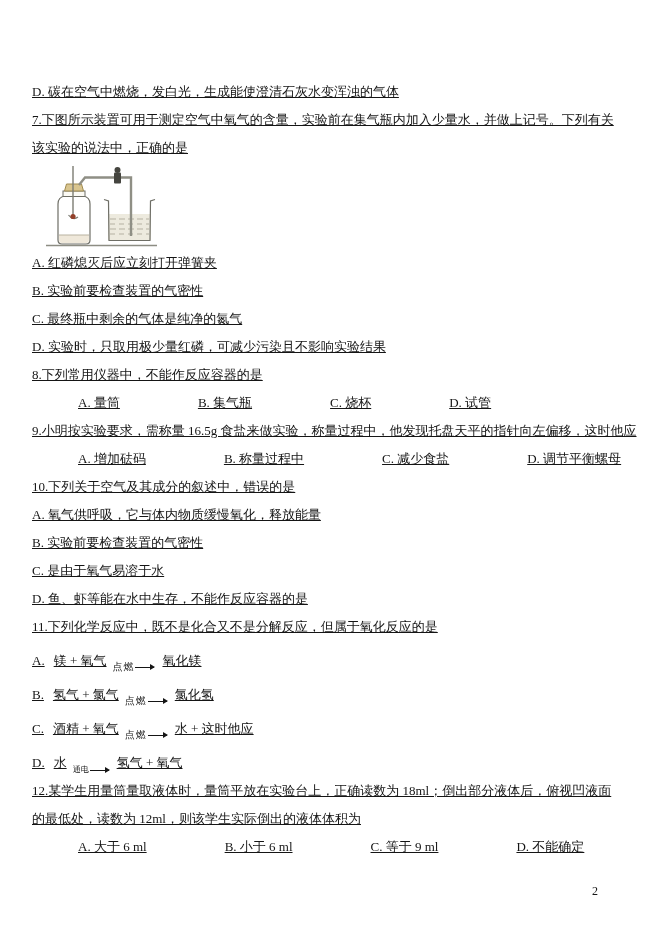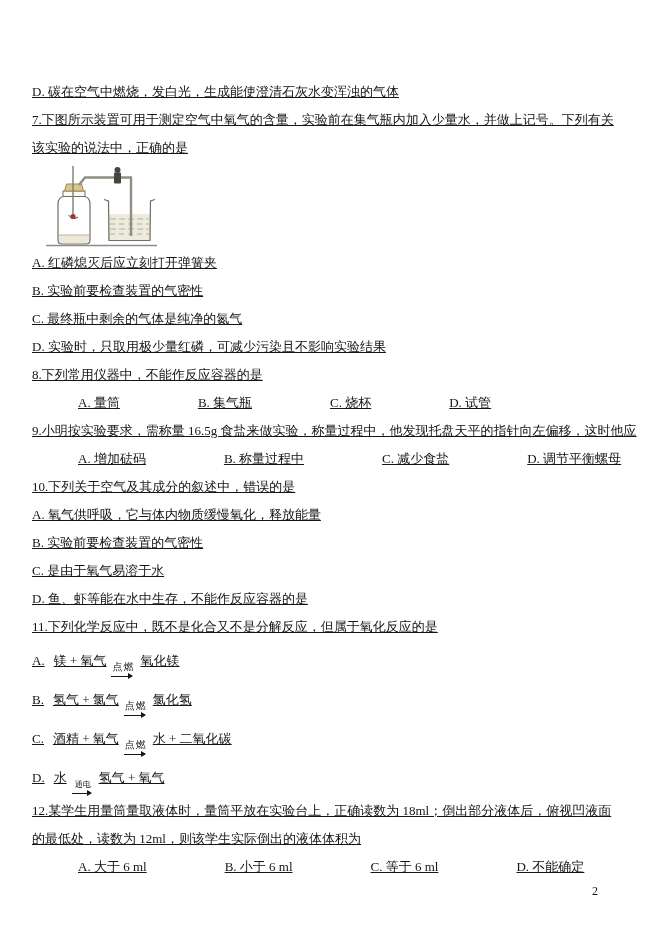--- a/index.html
+++ b/index.html
@@ -21,21 +21,20 @@
   }
   p { margin: 0; }
   .one { white-space: nowrap; text-align: center; }
   .figure-wrap { margin: 2px 0 0 12px; height: 85px; }
   .row { display: flex; }
   .row span { margin-right: 32px; white-space: nowrap; margin-left: 46px; }
   .eq { margin-top: 6px; white-space: nowrap; }
   .eq .lbl { margin-right: 9px; }
   .rxn {
     display: inline-flex;
-    flex-direction: column;
     align-items: center;
     vertical-align: -5px;
     margin: 0 5px;
     line-height: 1;
   }
   .rxn .cond { font-size: 10px; letter-spacing: 1px; padding: 0 1px 1px 1px; }
   .rxn.small .cond { font-size: 8px; letter-spacing: 0; }
   .rxn .bar { position: relative; width: 100%; min-width: 22px; height: 7px; }
   .rxn .bar::before {
     content: ""; position: absolute; left: 0; right: 3px; top: 3px;
@@ -134,33 +133,33 @@
     <span class="lbl">B.</span><span>氢气 + 氯气</span><span class="rxn">
         <span class="cond">点燃</span>
         <span class="bar"></span>
       </span><span>氯化氢</span>
   </p>
 
   <p class="eq">
     <span class="lbl">C.</span><span>酒精 + 氧气</span><span class="rxn">
         <span class="cond">点燃</span>
         <span class="bar"></span>
-      </span><span>水 + 二氧化碳</span>
+      </span><span>水 + 这时他应</span>
   </p>
 
   <p class="eq">
     <span class="lbl">D.</span><span>水</span><span class="rxn small">
         <span class="cond">通电</span>
         <span class="bar"></span>
       </span><span>氢气 + 氧气</span>
   </p>
 
   <p>12.某学生用量筒量取液体时，量筒平放在实验台上，正确读数为 18ml；倒出部分液体后，俯视凹液面的最低处，读数为 12ml，则该学生实际倒出的液体体积为</p>
   <div class="row">
     <span>A. 大于 6 ml</span>
     <span>B. 小于 6 ml</span>
-    <span>C. 等于 6 ml</span>
+    <span>C. 等于 9 ml</span>
     <span>D. 不能确定</span>
   </div>
 
 </div>
 
 <div class="page-num">2</div>
 
 </body></html>

